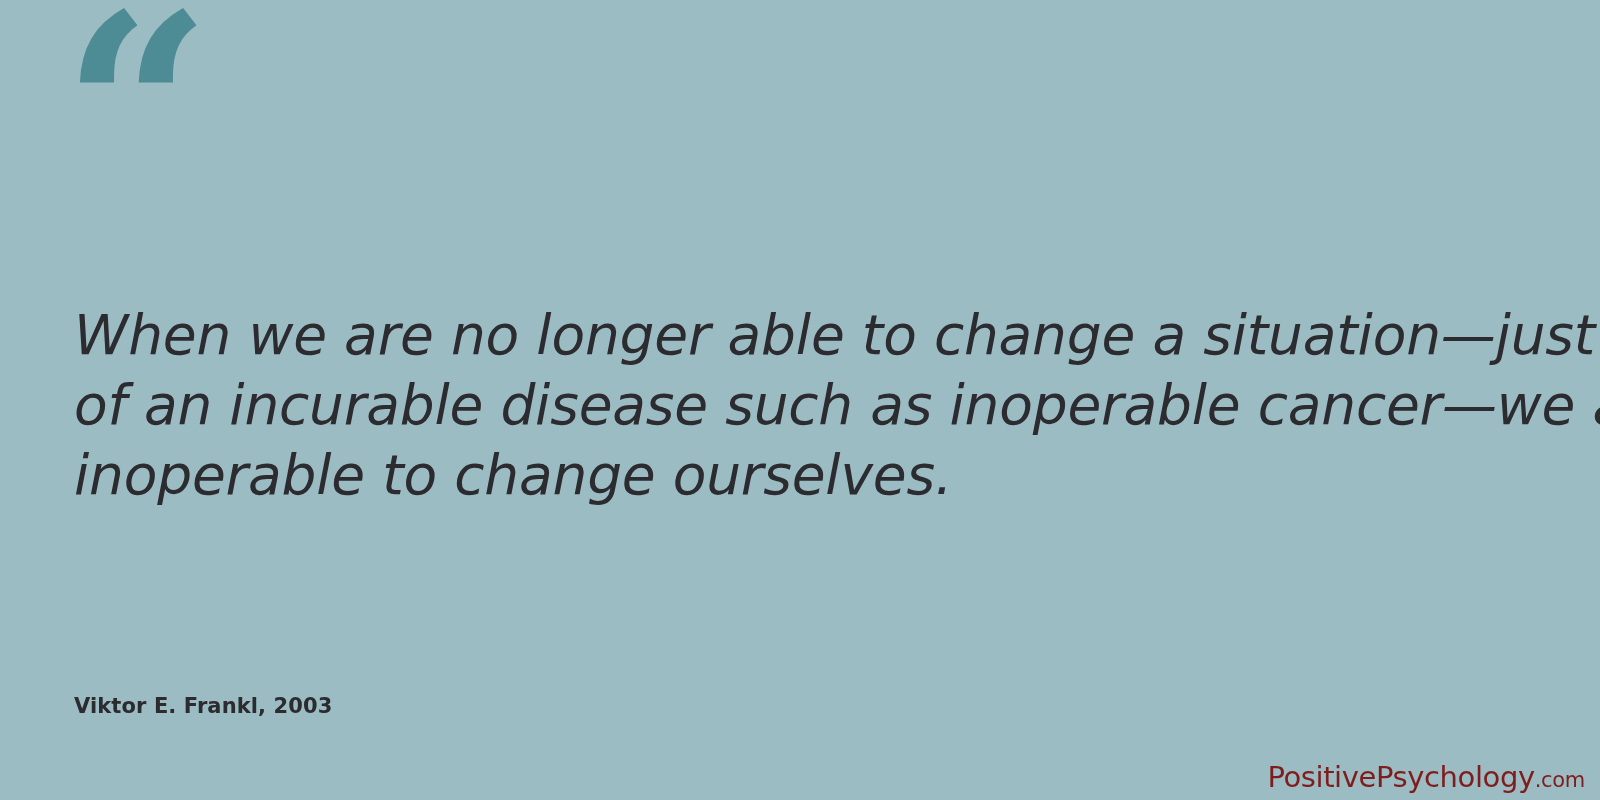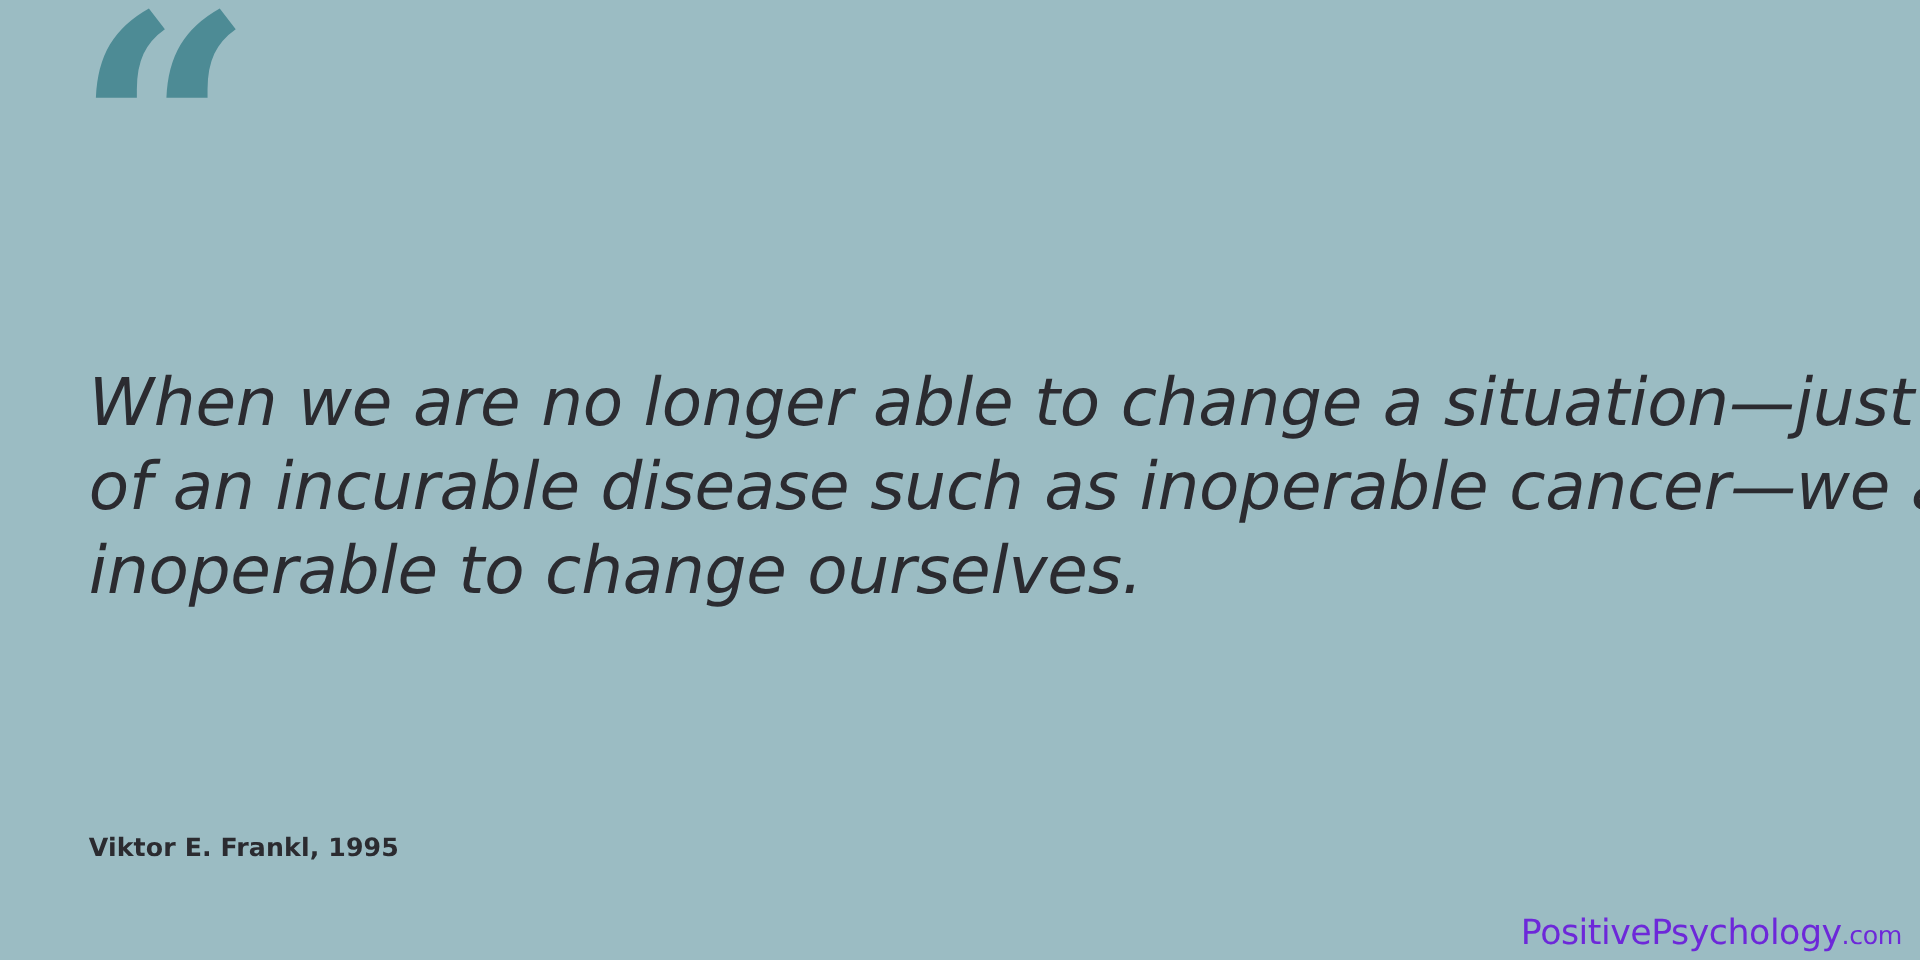--- a/index.html
+++ b/index.html
@@ -70,21 +70,21 @@
     color: #2b2b30;
     letter-spacing: 0.1px;
   }
 
   
   .brand {
     position: absolute;
     right: 15px;
     bottom: 8px;
     font-family: "DejaVu Sans", "Liberation Sans", sans-serif;
-    color: #6d28d9;
+    color: #7f1d1d;
     line-height: 1;
     white-space: nowrap;
   }
 
   .brand-name {
     font-size: 29px;
     font-weight: 400;
     letter-spacing: -0.4px;
   }
 
@@ -100,19 +100,19 @@
 <div class="quote-card">
 
   <div class="quote-mark">“</div>
 
   <div class="quote-body">
     <div class="quote-line">When we are no longer able to change a situation—just think</div>
     <div class="quote-line">of an incurable disease such as inoperable cancer—we are</div>
     <div class="quote-line">inoperable to change ourselves.</div>
   </div>
 
-  <div class="attribution">Viktor E. Frankl, 1995</div>
+  <div class="attribution">Viktor E. Frankl, 2003</div>
 
   <div class="brand">
     <span class="brand-name">PositivePsychology</span><span class="brand-tld">.com</span>
   </div>
 
 </div>
 
 </body></html>

